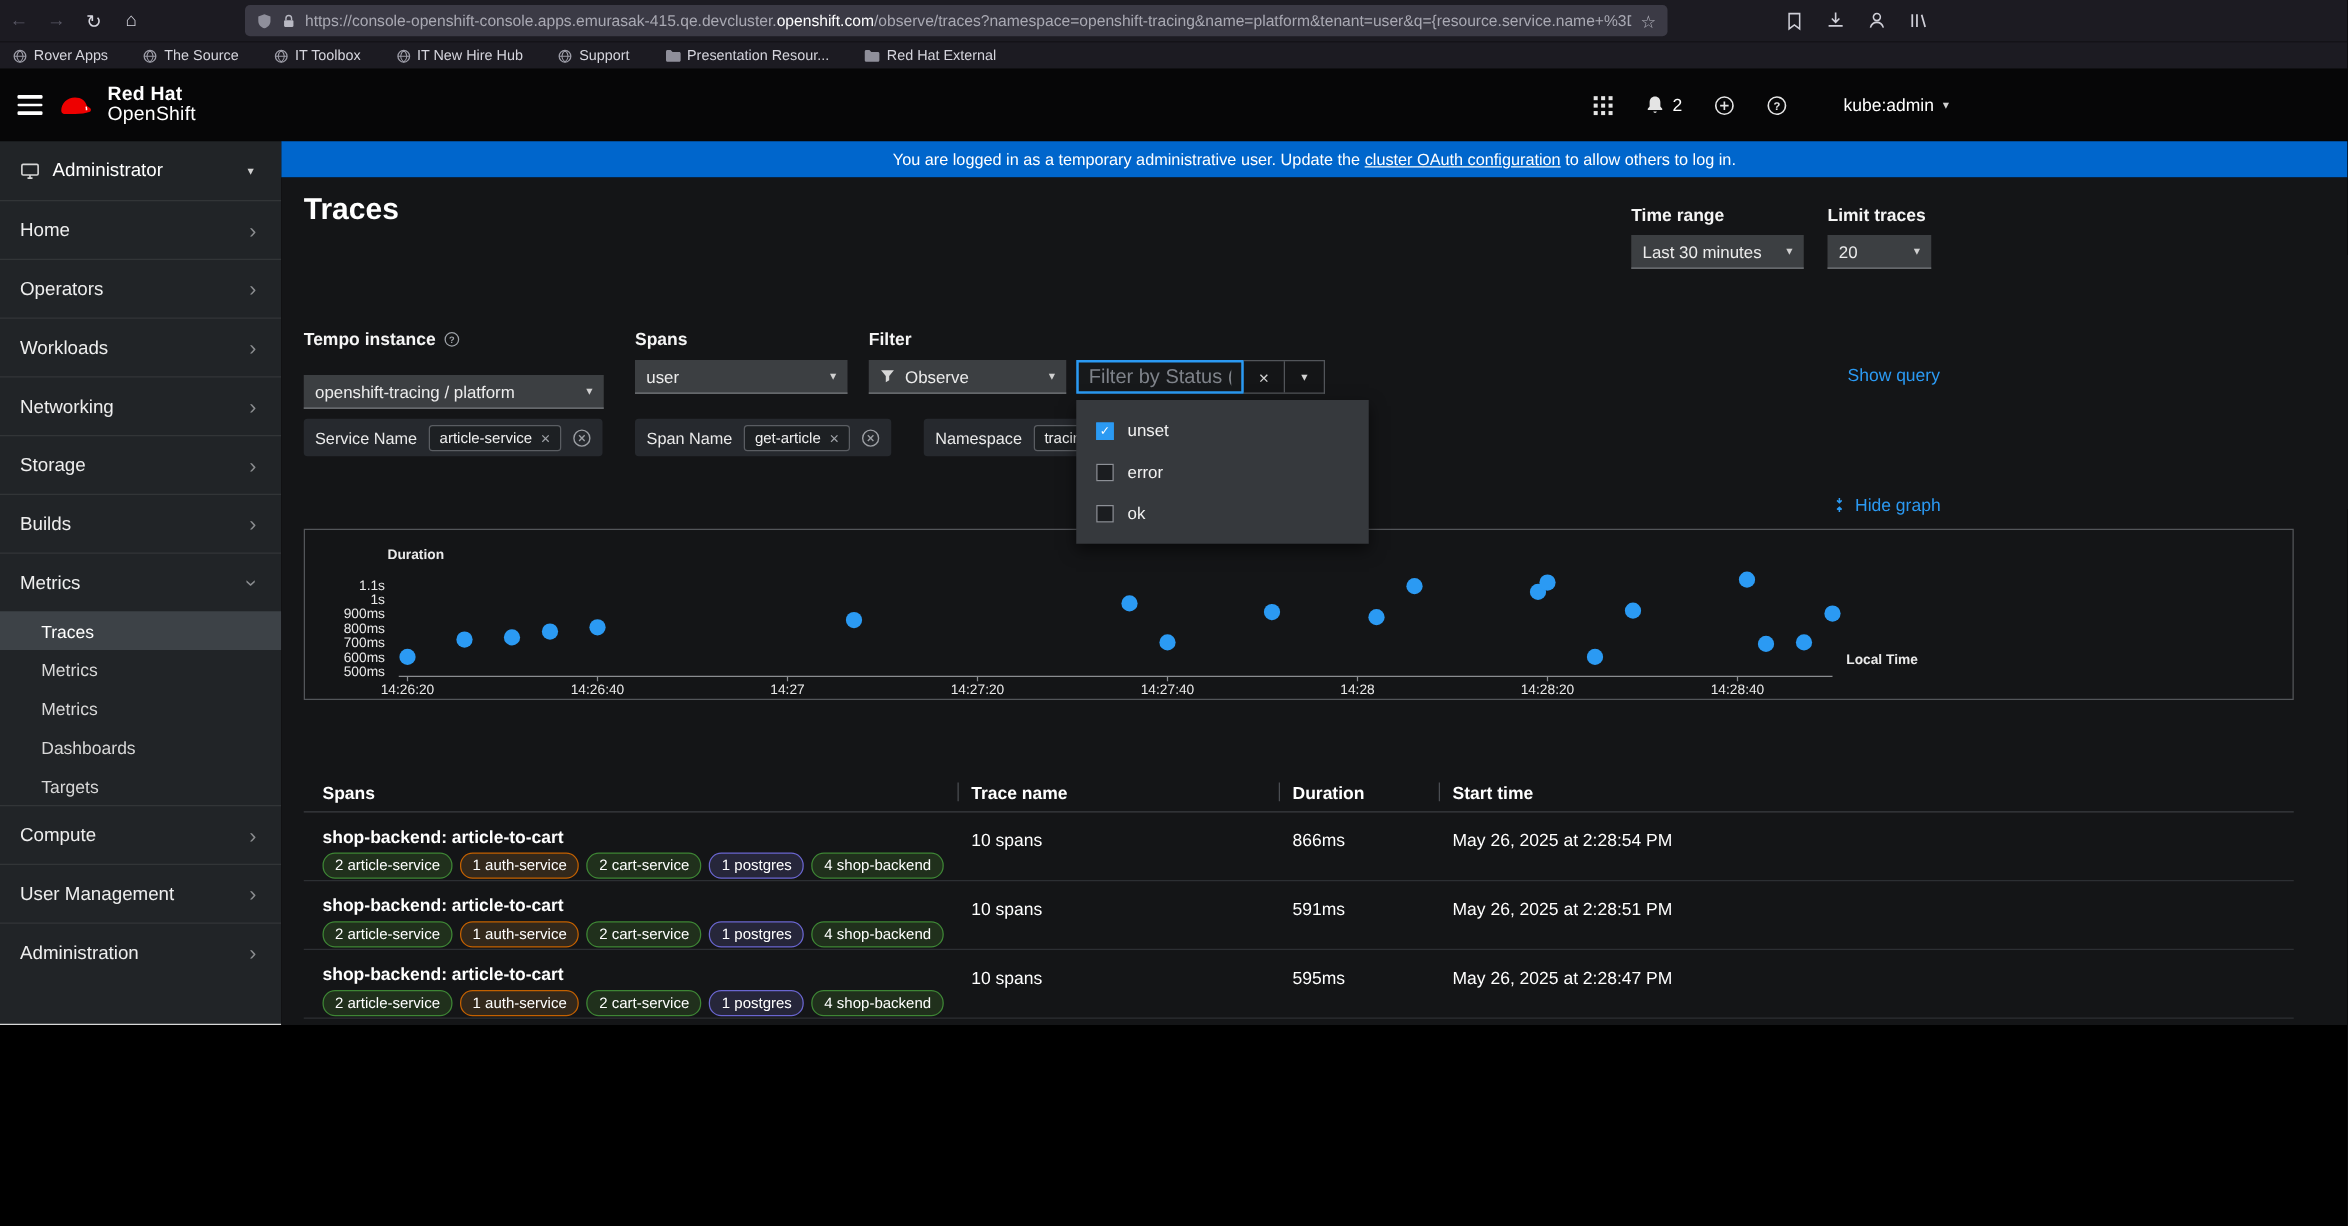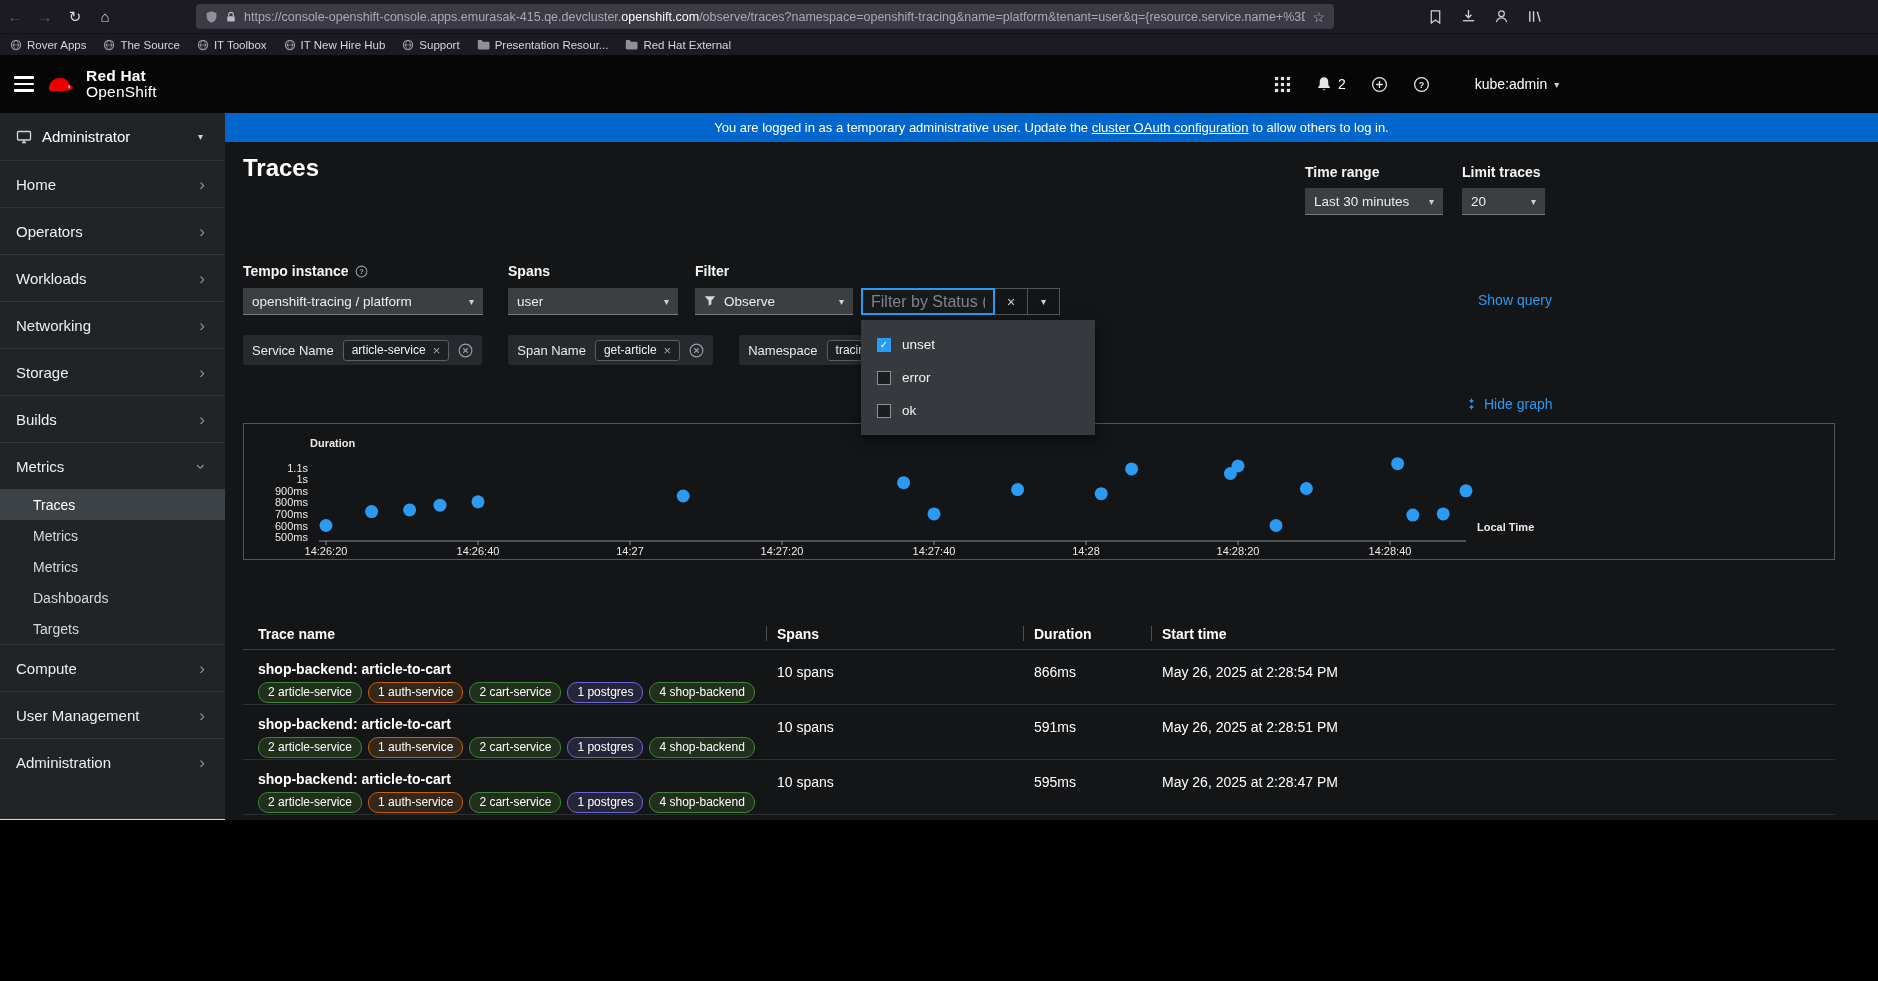--- a/index.html
+++ b/index.html
@@ -12,21 +12,21 @@
 .tbtn.dim{color:#5a5966}
 #urlbar{position:absolute;left:196px;top:4px;width:1138px;height:25px;background:#3b3a45;border-radius:4px;display:flex;align-items:center;padding:0 9px;gap:7px;cursor:text}
 #url-text{flex:1;font-size:12.5px;white-space:nowrap;overflow:hidden}
 #url-text .dim{color:#a9a9b3}
 #url-text .domain{color:#fdfdfe}
 #star{color:#b6b6c0;font-size:14px;cursor:pointer}
 #tb-right{position:absolute;left:1428px;top:0;height:33px;display:flex;align-items:center;gap:18px}
 #tb-right span{cursor:pointer}
 
 
-#bookmarks{position:absolute;left:0;top:33px;width:1878px;height:22px;background:#1c1b22;border-top:1px solid #141319;display:flex;align-items:center;padding-left:10px;gap:17px}
+#bookmarks{position:absolute;left:0;top:33px;width:1878px;height:22px;background:#1c1b22;border-top:1px solid #141319;display:flex;align-items:center;padding-left:10px;gap:28px}
 .bm{display:flex;align-items:center;gap:5px;font-size:11.5px;color:#d5d5dd;cursor:pointer;white-space:nowrap}
 
 
 #masthead{position:absolute;left:0;top:55px;width:1878px;height:76px;background:#060607}
 #burger{position:absolute;left:14px;top:21px;width:20px;cursor:pointer}
 #burger span{display:block;height:2.5px;background:#fff;margin-bottom:4px;border-radius:1px}
 #brand{position:absolute;left:44px;top:13px;display:flex;align-items:center;gap:8px;cursor:pointer}
 #brand-text{font-size:15.5px;line-height:16px;letter-spacing:.2px}
 .b1{font-weight:700}
 #mast-right{position:absolute;left:1274px;top:0;height:58px;display:flex;align-items:center;gap:25px}
@@ -55,21 +55,21 @@
 .pf-label{position:absolute;font-size:14px;font-weight:700;color:#f5f5f5;display:flex;align-items:center;gap:6px}
 .pf-select{position:absolute;height:27px;background:#3c3f42;border-bottom:1px solid #777a7e;display:flex;align-items:center;justify-content:space-between;padding:0 9px;font-size:13.5px;color:#ececec;cursor:pointer}
 .sel-left{display:flex;align-items:center;gap:8px}
 #tr-label{left:1080px;top:22px}
 #tr-select{left:1080px;top:46px;width:138px}
 #lt-label{left:1237px;top:22px}
 #lt-select{left:1237px;top:46px;width:83px}
 #tempo-label{left:18px;top:121px}
 #tenant-label{left:283px;top:121px}
 #filter-label{left:470px;top:121px}
-#tempo-select{left:18px;top:146px;width:240px}
+#tempo-select{left:18px;top:158px;width:240px}
 #tenant-select{left:283px;top:146px;width:170px}
 #status-select{left:470px;top:146px;width:158px}
 #filter-group{position:absolute;left:636px;top:146px;display:flex}
 #status-input{width:134px;height:27px;background:#17191b;border:2px solid #2b9af3;color:#dcdcdc;font-size:16px;padding:0 8px;outline:none;font-family:inherit}
 #status-input::placeholder{color:#7f838a}
 #filter-addons{display:flex;height:27px;border:1px solid #52555a;border-left:none}
 .addon{width:32px;display:flex;align-items:center;justify-content:center;color:#d2d2d2;font-size:14px;cursor:pointer}
 .addon + .addon{border-left:1px solid #52555a;font-size:10px}
 #show-query{position:absolute;left:1253px;top:150px;font-size:14px;color:#2b9af3;cursor:pointer}
 #chips-row{position:absolute;left:18px;top:193px;display:flex;gap:26px}
@@ -504,24 +504,24 @@
         <circle cx="1153.6" cy="39.7" r="6.5" fill="#2b9af3"></circle>
         <circle cx="1168.8" cy="91.1" r="6.5" fill="#2b9af3"></circle>
         <circle cx="1199.2" cy="89.9" r="6.5" fill="#2b9af3"></circle>
         <circle cx="1222.0" cy="66.8" r="6.5" fill="#2b9af3"></circle>
       </svg>
   </div>
 
   <div id="traces-table">
     <div id="t-head">
         <div class="hcell">
+          <span>Spans</span>
+        </div>
+        <div class="hcell">
           <span>Trace name</span>
-        </div>
-        <div class="hcell">
-          <span>Spans</span>
         </div>
         <div class="hcell">
           <span>Duration</span>
         </div>
         <div class="hcell">
           <span>Start time</span>
         </div>
       </div>
     <div id="t-body">
         <div class="t-row">

